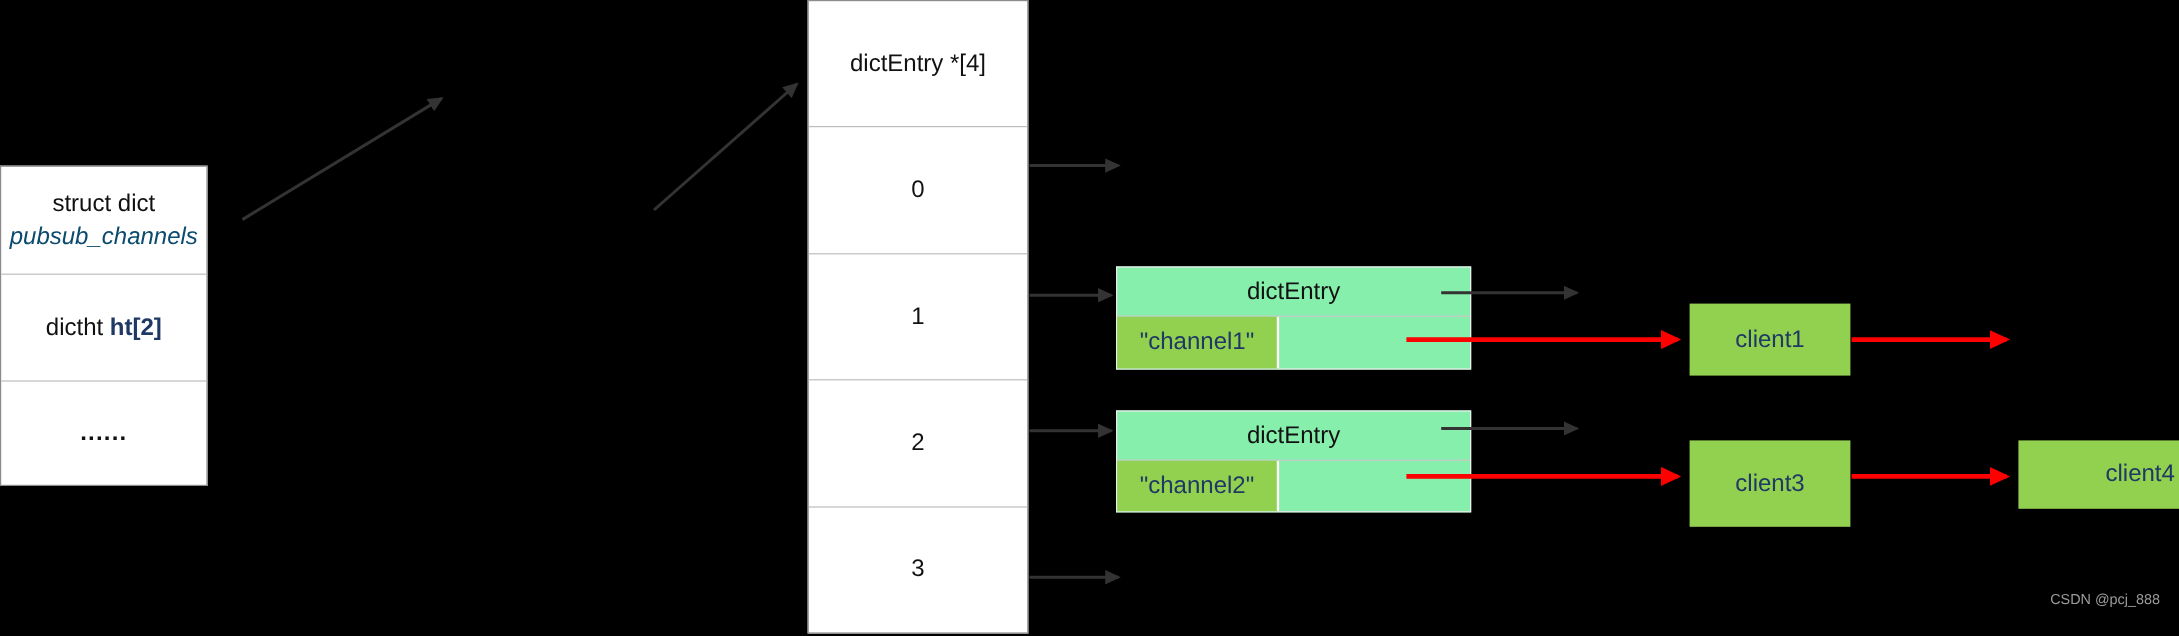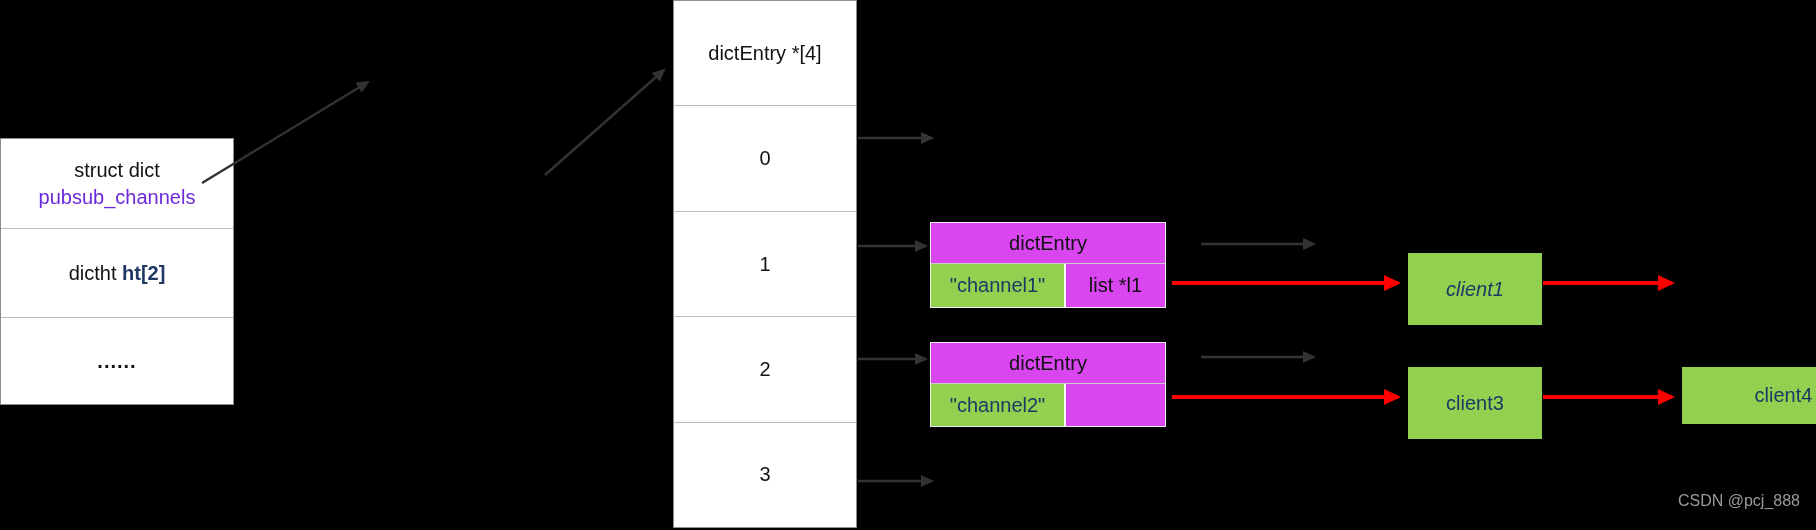--- a/index.html
+++ b/index.html
@@ -7,54 +7,54 @@
     position:relative;width:1816px;height:530px;background:#000000;
     font-family:"Liberation Sans","DejaVu Sans",sans-serif;overflow:hidden;
   }
   .arrows{position:absolute;left:0;top:0;z-index:5;pointer-events:none;}
   .box{position:absolute;background:#ffffff;border:1px solid #8c8c8c;box-sizing:border-box;
        display:flex;flex-direction:column;color:#111;}
   .cell{display:flex;flex-direction:column;align-items:center;justify-content:center;
         font-size:20px;line-height:27px;text-align:center;}
   .cell + .cell{border-top:1px solid #bdbdbd;}
   .line{white-space:nowrap;}
-  .red{color:#6d28d9;}
+  .red{color:#0c4a6e;font-style:italic;}
   .navy{color:#1f3864;}
   .b{font-weight:bold;}
   
-  .dict-box{left:0px;top:138px;width:234px;height:267px;}
+  .dict-box{left:0px;top:138px;width:173px;height:267px;}
   .dict-box .r1{flex:0 0 89px;}
   .dict-box .r2{flex:0 0 88px;}
   .dict-box .r3{flex:1;}
   
   .dictht-box{left:347px;top:48px;width:210px;height:449px;}
   .dictht-box .cell{flex:1;}
   
   .array-box{left:673px;top:0px;width:184px;height:528px;}
   .array-box .head{flex:0 0 104px;}
   .array-box .cell{flex:1;}
   
-  .entry{position:absolute;left:930px;width:236px;background:#d946ef;border:1px solid #ededed;
+  .entry{position:absolute;left:930px;width:296px;background:#86efac;border:1px solid #ededed;
          box-sizing:border-box;display:flex;flex-direction:column;z-index:2;}
   .entry-head{flex:0 0 40px;display:flex;align-items:center;justify-content:center;
               font-size:20px;color:#111;border-bottom:1px solid #c9c9c9;}
   .entry-kv{flex:1;display:flex;}
   .kv-key{width:135px;background:#92d050;color:#1f3864;display:flex;align-items:center;
           justify-content:center;font-size:20px;border-right:2px solid #ffffff;box-sizing:border-box;}
   .kv-val{flex:1;display:flex;align-items:center;justify-content:center;font-size:20px;color:#111;}
   .entry1{top:222px;height:86px;}
   .entry2{top:342px;height:85px;}
   
   .client{position:absolute;background:#92d050;color:#1f3864;display:flex;align-items:center;
           justify-content:center;font-size:20px;z-index:2;}
-  .client1{left:1408px;top:253px;width:134px;height:72px;font-style:italic;}
+  .client1{left:1408px;top:253px;width:134px;height:60px;}
   .client2{left:1682px;top:253px;width:131px;height:60px;}
   .client3{left:1408px;top:367px;width:134px;height:72px;}
   .client4{left:1682px;top:367px;width:131px;height:57px;padding-left:36px;}
-  .watermark{position:absolute;right:16px;top:492px;color:#9b9b9b;font-size:16px;z-index:3;}
+  .watermark{position:absolute;right:16px;top:492px;color:#9b9b9b;font-size:12px;z-index:3;}
   .dots{font-weight:bold;letter-spacing:1px;}
 </style>
 </head>
 <body>
 
 <div class="canvas">
 
   <svg class="arrows" width="1816" height="530" viewBox="0 0 1816 530">
     <defs>
       <marker id="mDark" markerUnits="userSpaceOnUse" markerWidth="14" markerHeight="12" refX="11" refY="6" orient="auto">
@@ -97,21 +97,20 @@
     <div class="cell">0</div>
     <div class="cell">1</div>
     <div class="cell">2</div>
     <div class="cell">3</div>
   </div>
 
   <div class="entry entry1">
     <div class="entry-head">dictEntry</div>
     <div class="entry-kv">
       <div class="kv-key">"channel1"</div>
-      <div class="kv-val">list *l1</div>
     </div>
   </div>
 
   <div class="entry entry2">
     <div class="entry-head">dictEntry</div>
     <div class="entry-kv">
       <div class="kv-key">"channel2"</div>
     </div>
   </div>
 

